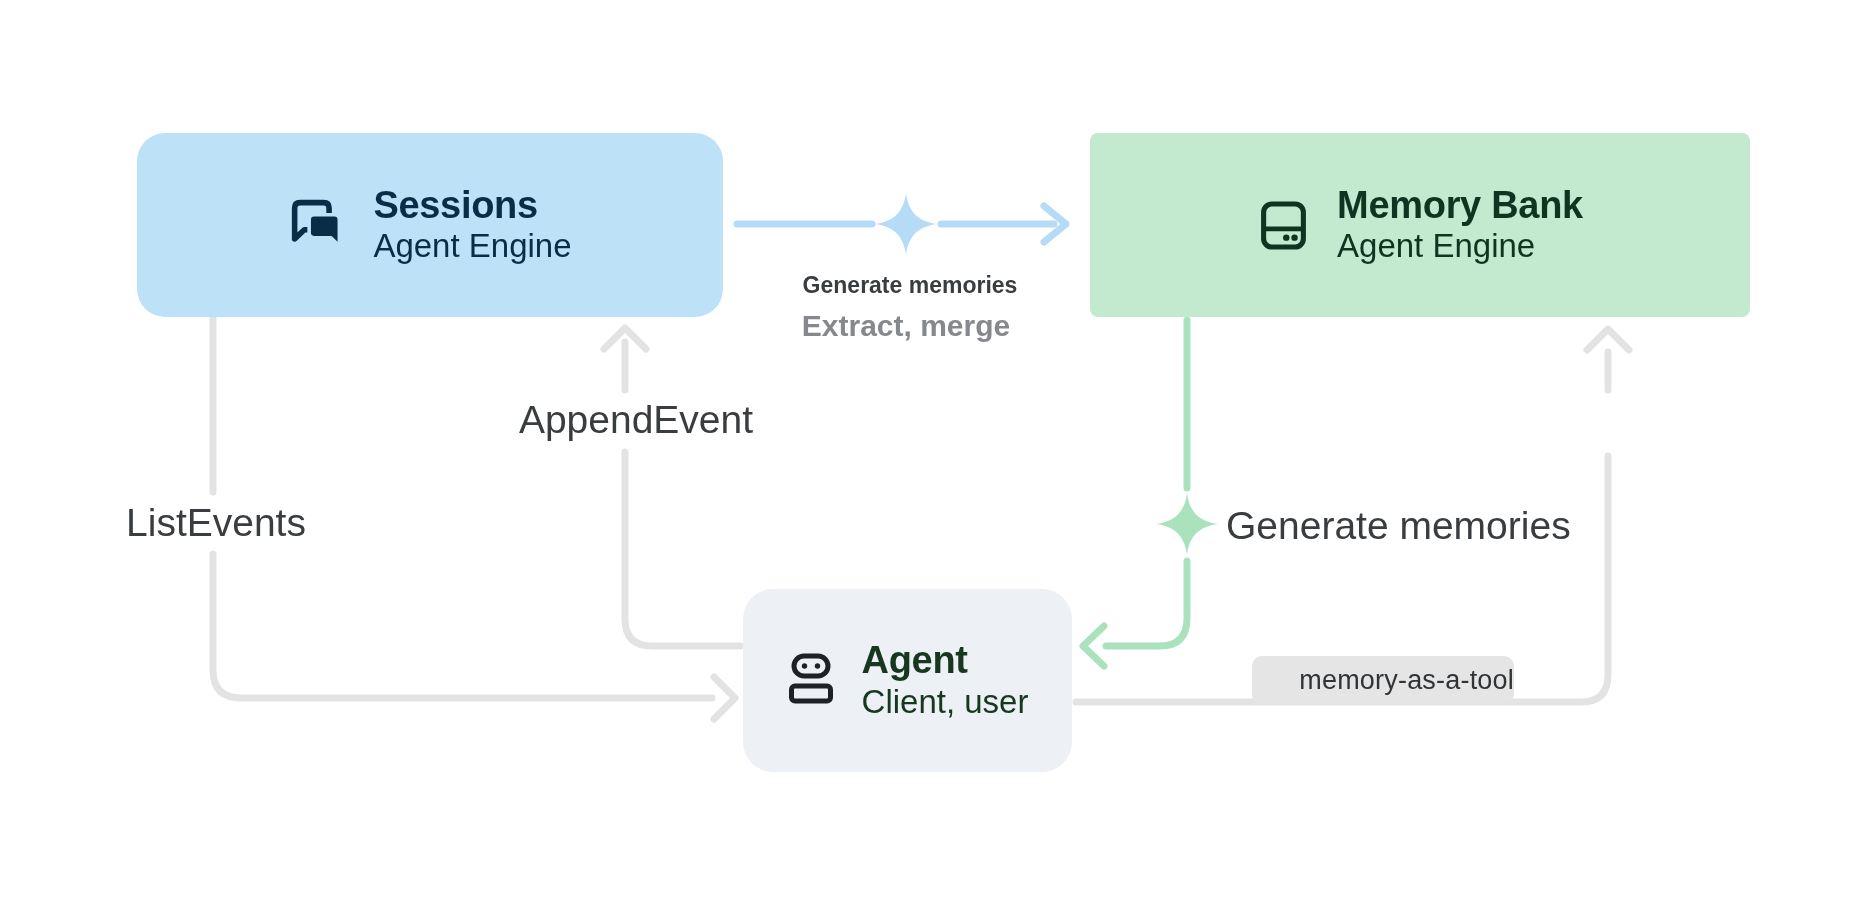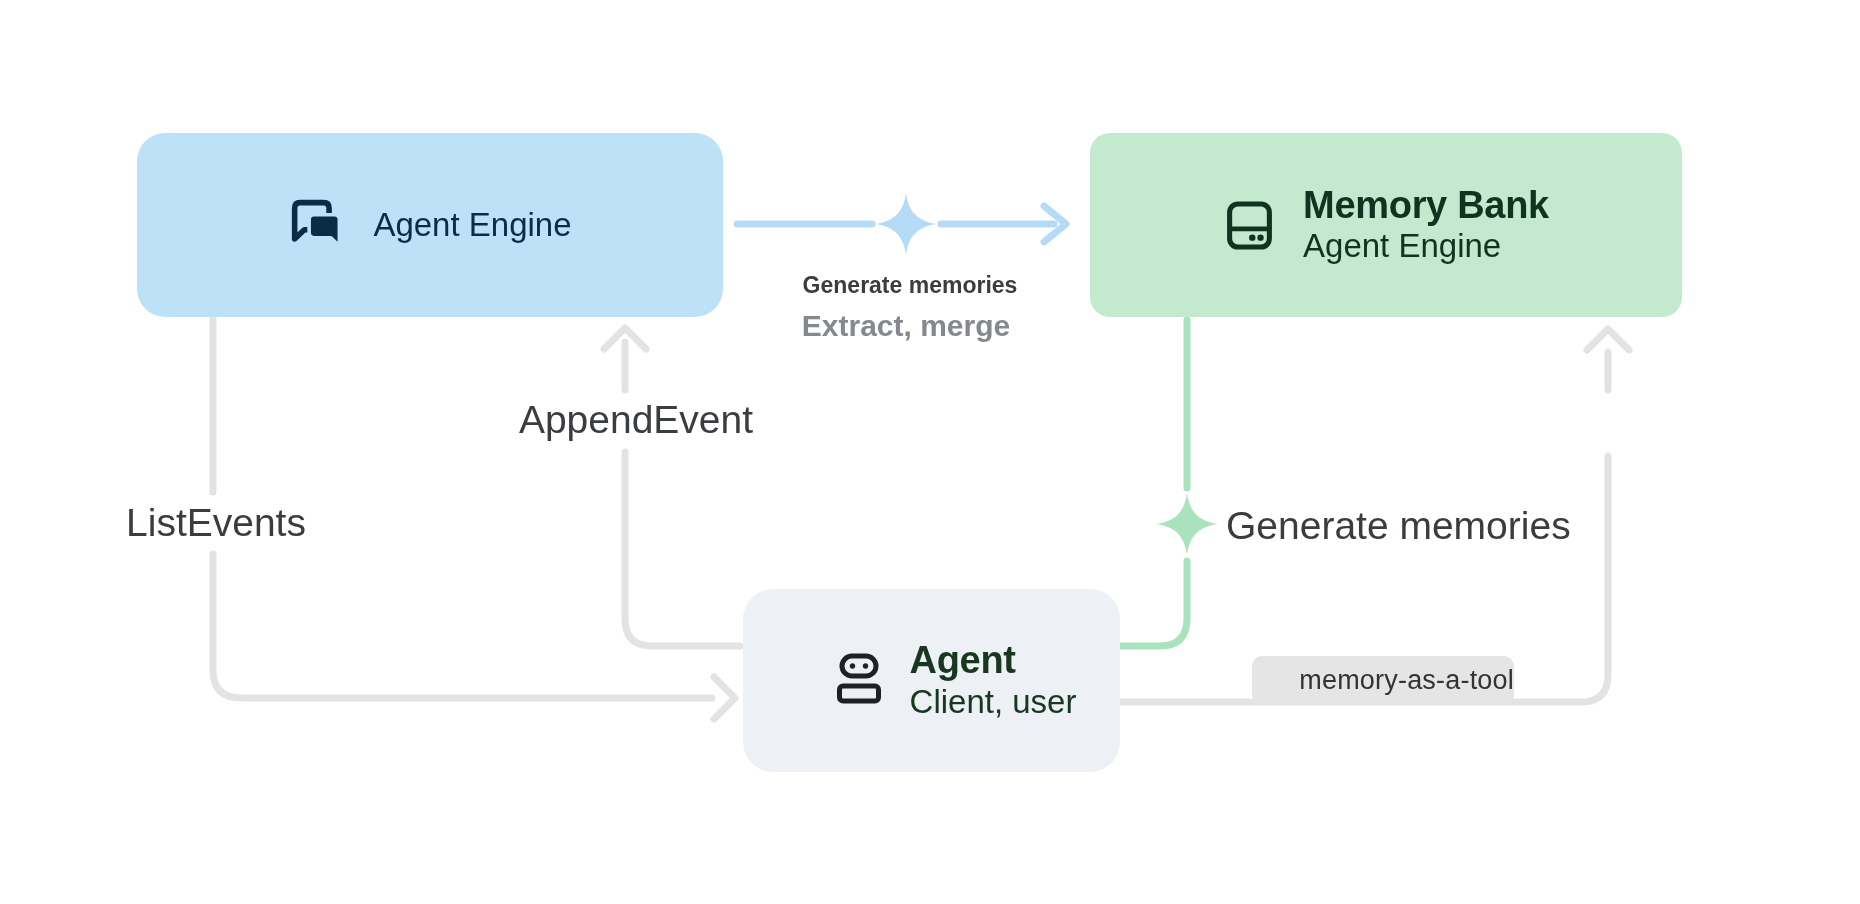--- a/index.html
+++ b/index.html
@@ -2,22 +2,22 @@
 <html style="--sessions_fill: #BDE2F8; --sessions_text: #092C47; --memory_fill: #C3EACF; --memory_text: #0F3420; --agent_fill: #EDF1F6; --agent_text: #17381F; --agent_icon: #1F2225; --blue_line: #B5DBF7; --green_line: #ABE2BE; --gray_line: #E3E3E3; --label_text: #3A3D40; --sublabel_text: #85898D; --badge_bg: #E5E5E5; --badge_text: #303437;"><head>
 <meta charset="utf-8">
 <style>
   html,body{margin:0;padding:0;background:#ffffff;}
   body{font-family:"Liberation Sans", sans-serif; -webkit-font-smoothing:antialiased;}
   .canvas{position:relative;width:1860px;height:904px;background:#ffffff;overflow:hidden;}
   .wires{position:absolute;left:0;top:0;width:1860px;height:904px;}
 
   .node{position:absolute;display:flex;align-items:center;justify-content:center;gap:27px;}
   .node-sessions{left:137px;top:133px;width:586px;height:184px;border-radius:28px;background:var(--sessions_fill);}
-  .node-memory{left:1090px;top:133px;width:592px;height:184px;border-radius:20px;background:var(--memory_fill);}
-  .node-agent{left:743px;top:589px;width:329px;height:183px;border-radius:30px;background:var(--agent_fill);padding-left:48px;}
+  .node-memory{left:1090px;top:133px;width:660px;height:184px;border-radius:8px;background:var(--memory_fill);}
+  .node-agent{left:743px;top:589px;width:329px;height:183px;border-radius:30px;background:var(--agent_fill);}
   .node-textblock{display:flex;flex-direction:column;justify-content:center;}
   .node-title{font-size:38px;font-weight:700;line-height:1.12;letter-spacing:-0.3px;}
   .node-sub{font-size:33px;font-weight:400;line-height:1.22;}
   .node-sessions .node-title,.node-sessions .node-sub{color:var(--sessions_text);}
   .node-memory .node-title,.node-memory .node-sub{color:var(--memory_text);}
   .node-agent .node-title,.node-agent .node-sub{color:var(--agent_text);}
 
   .edge-label{position:absolute;transform:translate(-50%,-50%);font-size:39px;font-weight:400;
               color:var(--label_text);white-space:nowrap;}
   .edge-label.bold{font-weight:700;font-size:23px;}
@@ -69,20 +69,21 @@
     </g>
     <path style="fill:var(--green_line)" stroke="none" d="M1187 493 C1189.5 512 1199 521.5 1218 524 C1199 526.5 1189.5 536 1187 555 C1184.5 536 1175 526.5 1156 524 C1175 521.5 1184.5 512 1187 493 Z"></path>
   </svg>
 
   <div class="node node-sessions">
     <svg class="icon" width="58" height="58" viewBox="0 0 48 48">
       <path d="M29.5 5.5 H10 Q5.5 5.5 5.5 10 V35.5 L13.5 28 H29.5 Q34 28 34 23.5 V10 Q34 5.5 29.5 5.5 Z" fill="none" style="stroke:var(--sessions_text)" stroke-width="4.6" stroke-linejoin="round"></path>
       <path d="M21.5 15.5 H38.5 Q42.5 15.5 42.5 19.5 V41.5 L35.5 34.5 H21.5 Q17.5 34.5 17.5 30.5 V19.5 Q17.5 15.5 21.5 15.5 Z" style="fill:var(--sessions_text);stroke:var(--sessions_fill)" stroke-width="3" stroke-linejoin="round"></path>
     </svg>
     <div class="node-textblock">
+      <div class="node-title">Sessions</div>
       <div class="node-sub">Agent Engine</div>
     </div>
   </div>
 
   <div class="node node-memory">
     <svg class="icon" width="53" height="53" viewBox="0 0 48 48">
       <rect x="6" y="4.5" width="36" height="39" rx="7.5" fill="none" style="stroke:var(--memory_text)" stroke-width="4.6"></rect>
       <path d="M6.5 27 H41.5" style="stroke:var(--memory_text)" stroke-width="4.2"></path>
       <circle cx="26.5" cy="35" r="2.9" style="fill:var(--memory_text)"></circle>
       <circle cx="34" cy="35" r="2.9" style="fill:var(--memory_text)"></circle>

